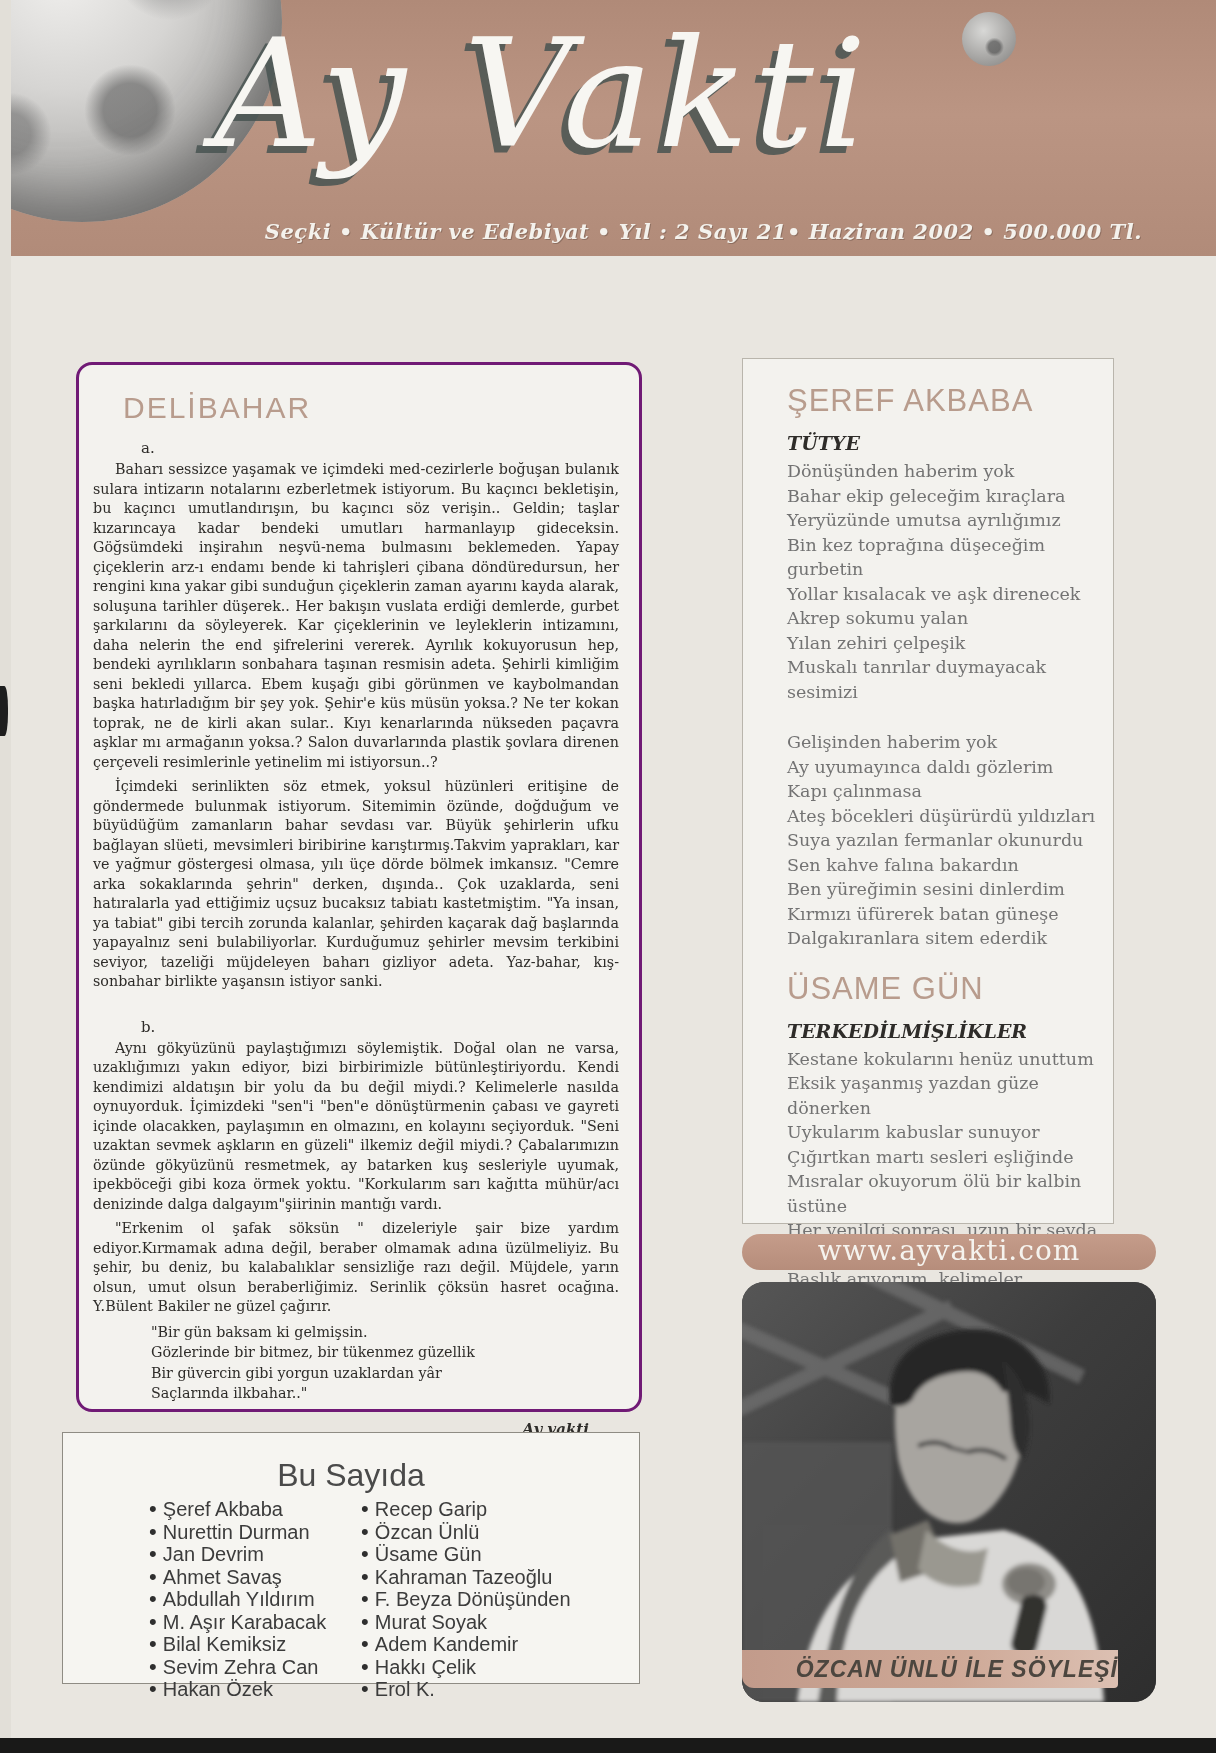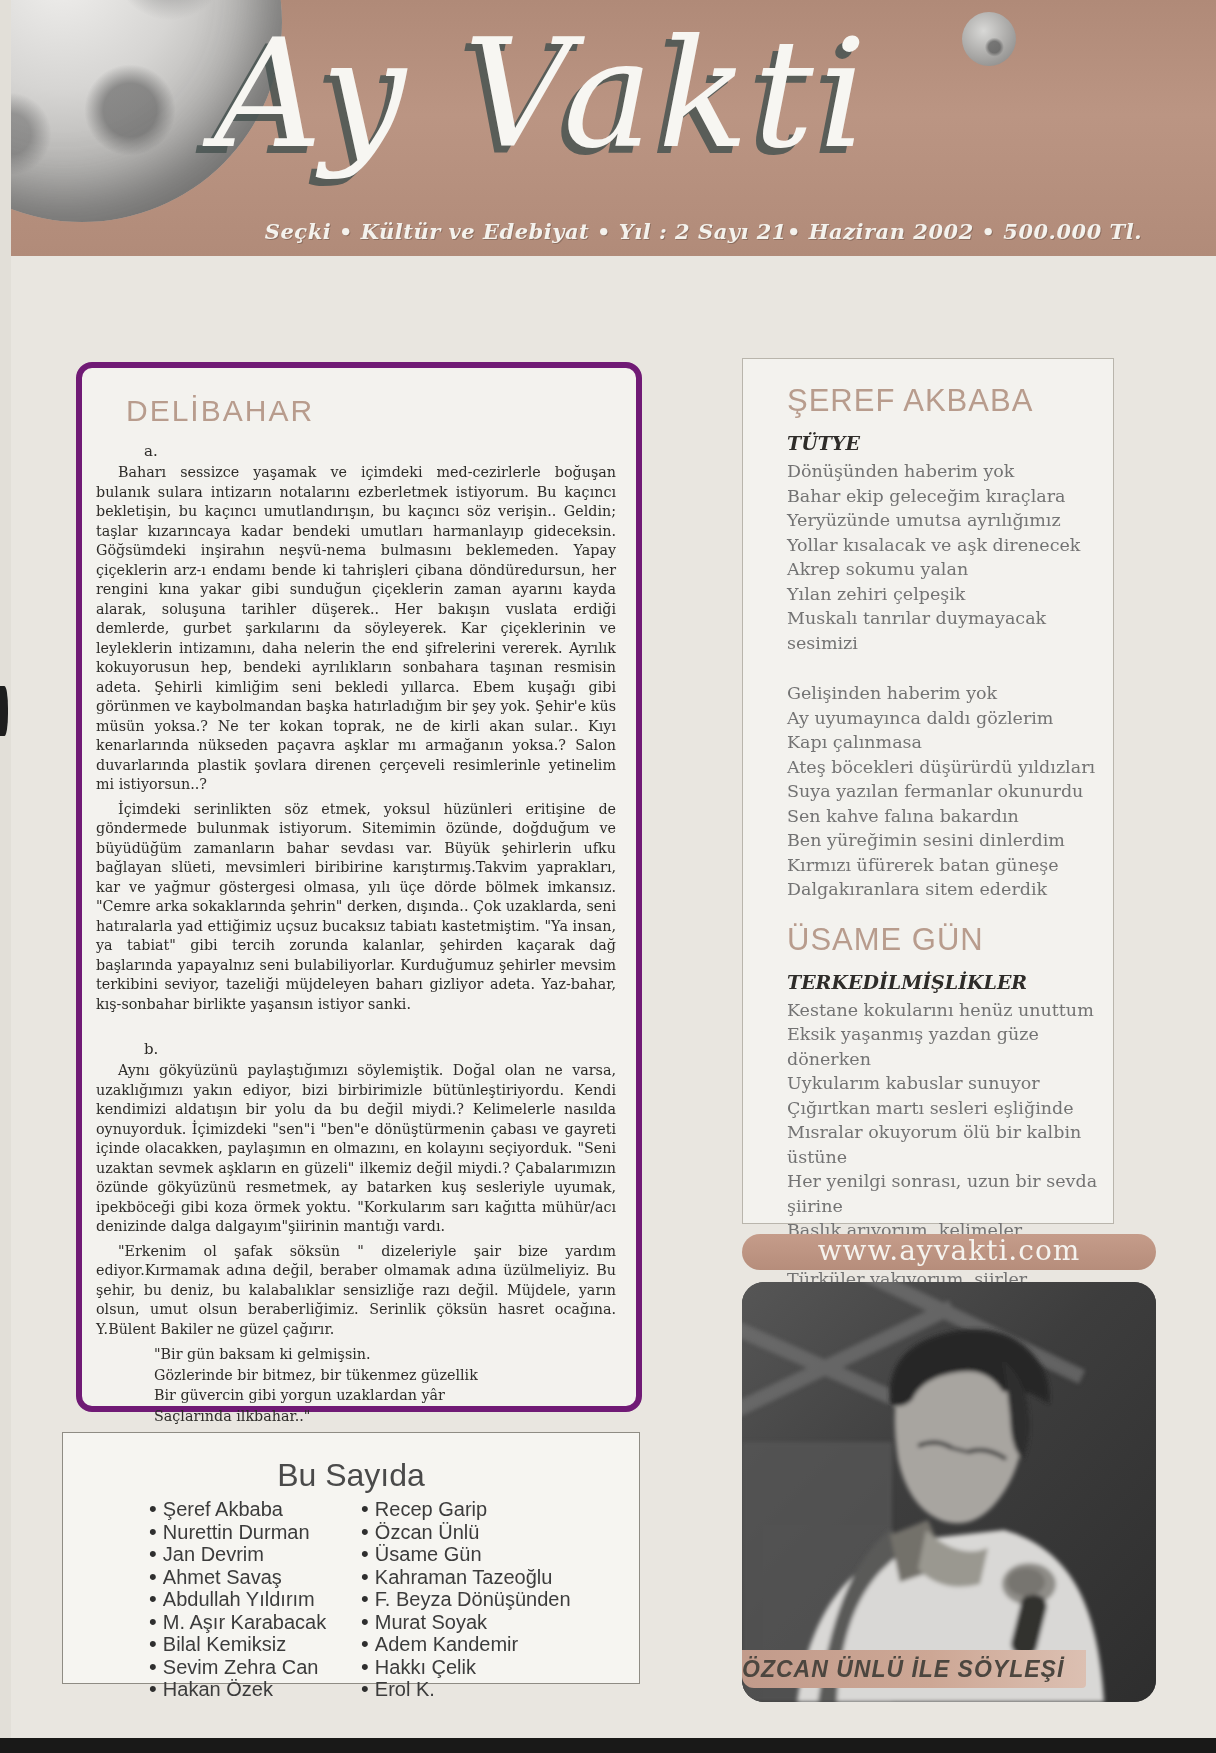--- a/index.html
+++ b/index.html
@@ -33,21 +33,21 @@
   .subtitle{position:absolute;right:74px;top:219px;font-style:italic;font-weight:bold;
     font-size:21px;color:#f4f2ed;letter-spacing:.5px;text-shadow:1px 1px 0 rgba(90,70,60,.4);}
 
   
   .edge-strip{position:absolute;left:0;top:0;width:11px;height:100%;background:#e2dfd8;z-index:5;}
   .edge-mark{position:absolute;left:0;top:686px;width:8px;height:50px;background:#1e1e1e;border-radius:0 45% 45% 0;z-index:6;}
   .scan-bottom-band{position:absolute;left:0;bottom:0;width:100%;height:15px;background:#191918;z-index:6;}
 
   
   .article-box{position:absolute;left:76px;top:362px;width:566px;height:1050px;
-    background:#f3f2ee;border:6px solid #701a75;border-radius:16px;
+    background:#f3f2ee;border:3px solid #701a75;border-radius:16px;
     padding:22px 20px 16px 14px;}
   .article-title{font-family:"Liberation Sans",sans-serif;font-weight:400;font-size:30px;
     color:var(--heading-tan);letter-spacing:2px;margin:4px 0 14px 30px;}
   .section-label{font-size:15px;color:var(--ink);margin-left:48px;margin-bottom:3px;}
   .section-label.b{margin-top:26px;}
   .body-par{font-size:14.3px;line-height:19.5px;text-align:justify;color:var(--ink);
     margin:0 0 5px 0;text-indent:22px;}
   .quote-line{font-size:14.3px;line-height:20.5px;color:var(--ink);margin-left:58px;}
   .signature{text-align:right;font-weight:bold;font-style:italic;font-size:15px;
     color:var(--ink);margin-top:16px;padding-right:30px;}
@@ -65,23 +65,23 @@
   
   .website-banner{position:absolute;left:742px;top:1234px;width:414px;height:36px;
     background:linear-gradient(180deg,#c59c8a,#b68d7b);border-radius:18px;
     display:flex;justify-content:center;}
   .website-url{font-family:"DejaVu Serif",serif;font-size:28px;color:#f5f3ee;letter-spacing:1px;}
 
   
   .photo-frame{position:absolute;left:742px;top:1282px;width:414px;height:420px;
     border-radius:22px;overflow:hidden;background:#3a3a3a;}
   .photo-frame svg{display:block;width:100%;height:100%;}
-  .photo-caption{position:absolute;left:742px;top:1650px;width:344px;height:38px;
+  .photo-caption{position:absolute;left:742px;top:1650px;width:376px;height:38px;
     background:linear-gradient(90deg,#c29b8b 0%,#cda795 55%,#dcc0b2 100%);
-    display:flex;align-items:center;justify-content:flex-start;border-radius:0 0 4px 12px;z-index:4;}
+    display:flex;align-items:center;justify-content:flex-end;border-radius:0 0 4px 12px;z-index:4;}
   .photo-caption span{font-family:"Liberation Sans",sans-serif;font-weight:bold;font-style:italic;
     font-size:23px;color:#4c463f;letter-spacing:1px;}
 
   
   .contents-box{position:absolute;left:62px;top:1432px;width:578px;height:252px;
     background:#f6f5f1;border:1px solid #8f8c84;padding:24px 0 0;}
   .contents-title{font-family:"Liberation Sans",sans-serif;font-weight:400;font-size:32px;
     color:#4a4a4a;text-align:center;margin:0 0 4px;}
   .contents-cols{display:flex;padding-left:86px;}
   .contents-col{list-style:none;width:212px;}
@@ -119,20 +119,21 @@
     <div class="signature">Ay vakti</div>
   </div>
 
   <div class="poets-box">
     <div class="poet-name">ŞEREF AKBABA</div>
     <div class="poem-title">TÜTYE</div>
     <div>
         <div class="poem-line">Dönüşünden haberim yok</div>
         <div class="poem-line">Bahar ekip geleceğim kıraçlara</div>
         <div class="poem-line">Yeryüzünde umutsa ayrılığımız</div>
+        <div class="poem-line">Bin kez toprağına düşeceğim gurbetin</div>
         <div class="poem-line">Yollar kısalacak ve aşk direnecek</div>
         <div class="poem-line">Akrep sokumu yalan</div>
         <div class="poem-line">Yılan zehiri çelpeşik</div>
         <div class="poem-line">Muskalı tanrılar duymayacak sesimizi</div>
       </div>
     <div class="stanza-gap"></div>
     <div>
         <div class="poem-line">Gelişinden haberim yok</div>
         <div class="poem-line">Ay uyumayınca daldı gözlerim</div>
         <div class="poem-line">Kapı çalınmasa</div>

